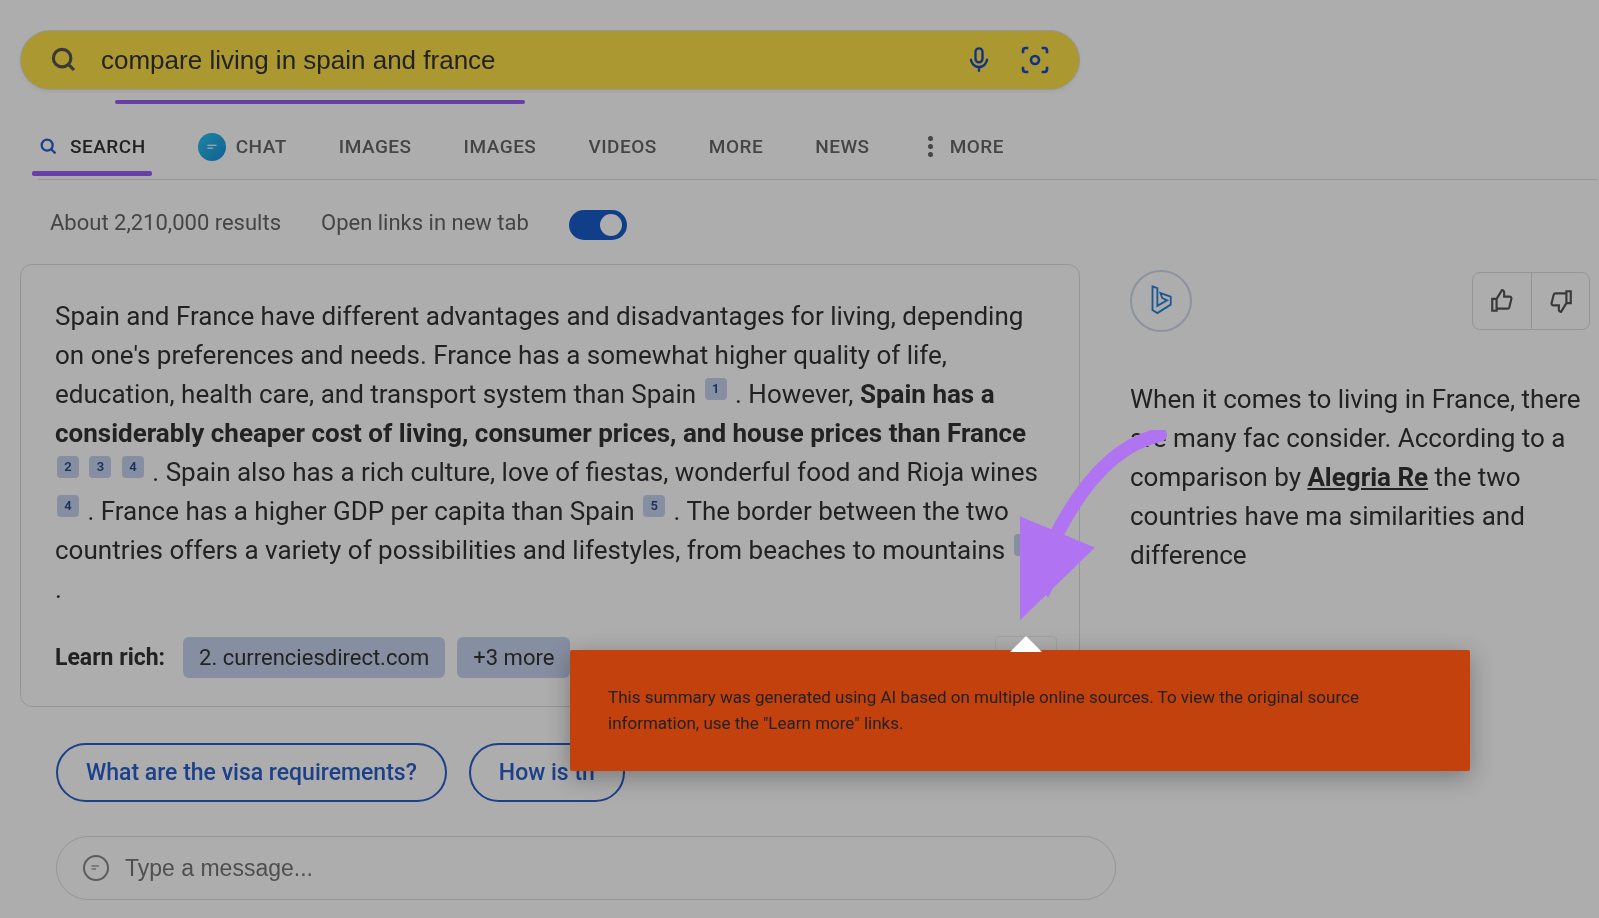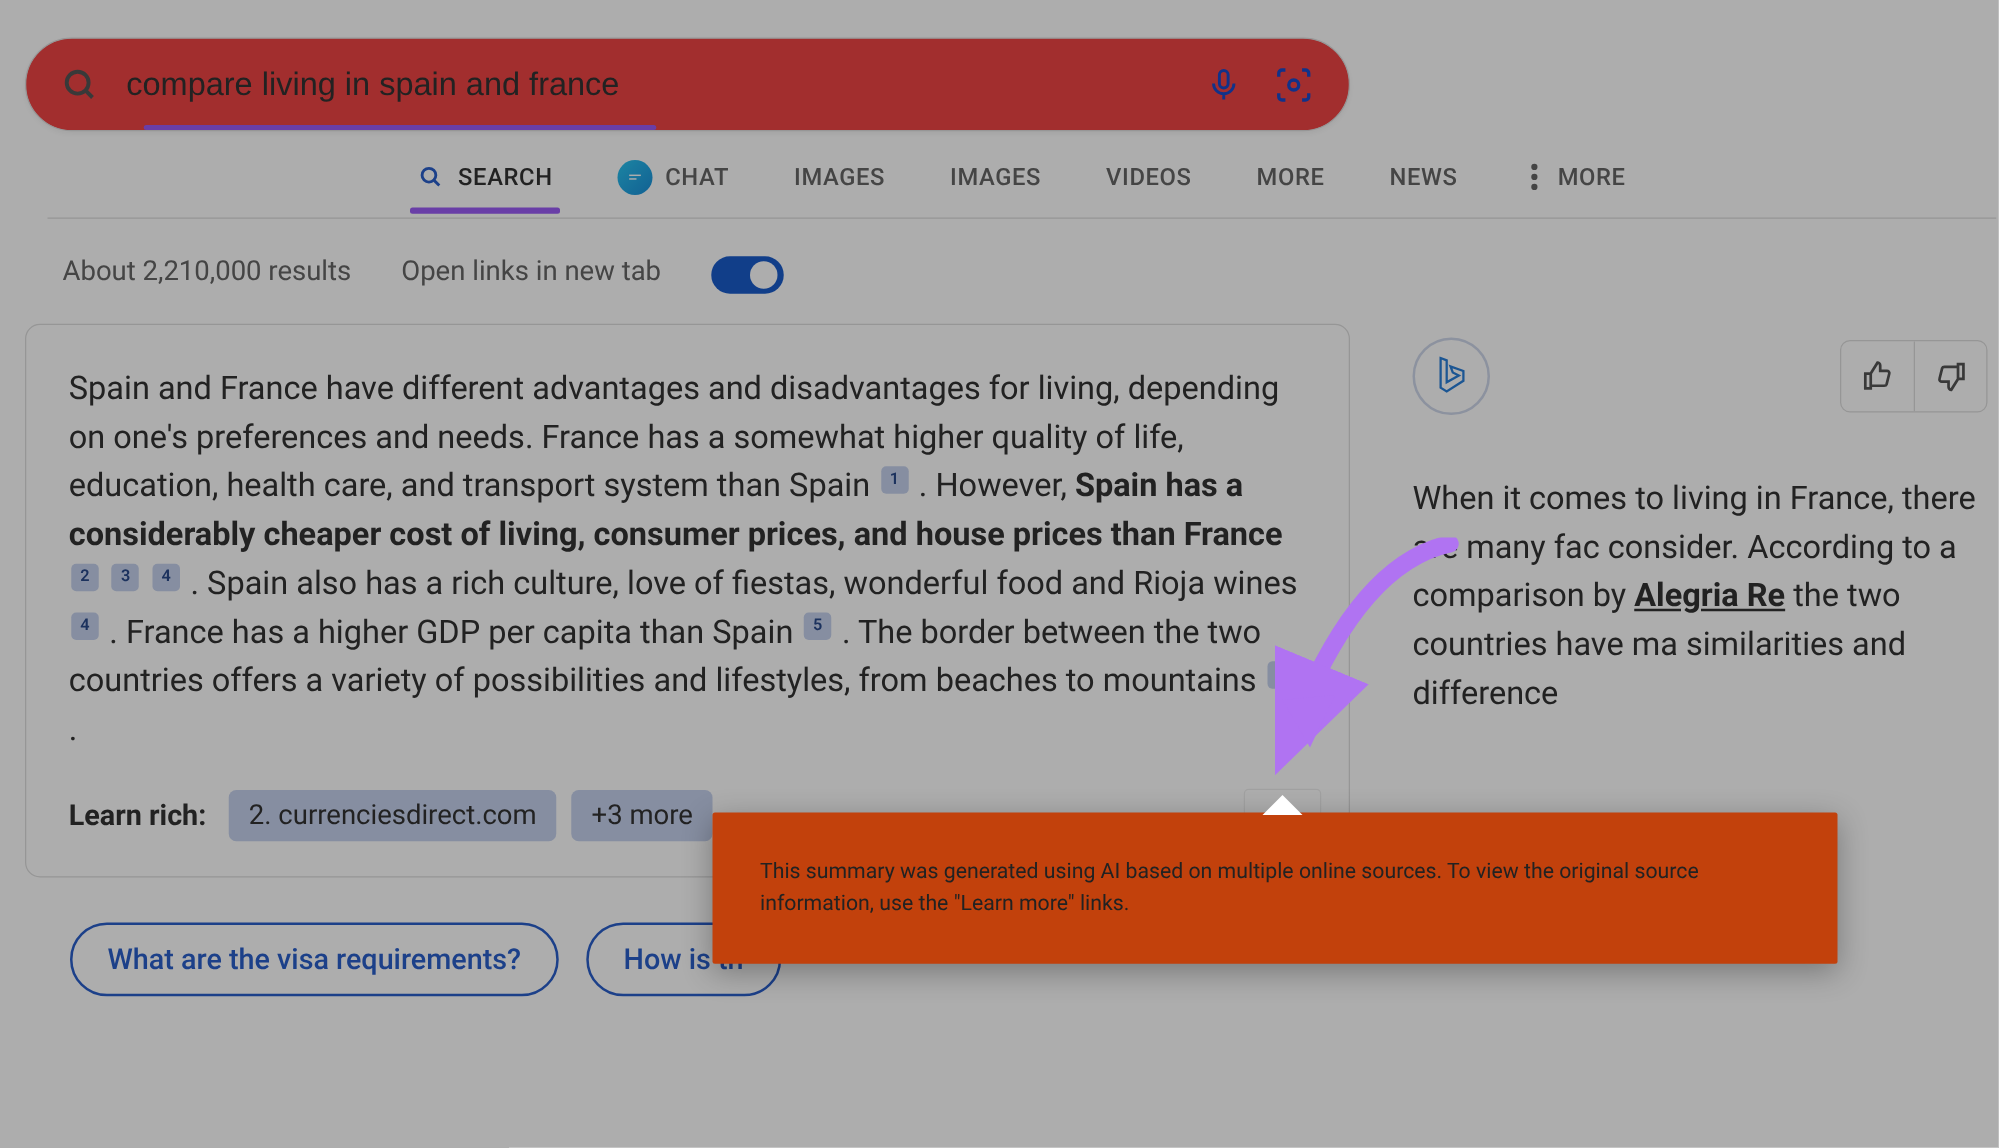--- a/index.html
+++ b/index.html
@@ -24,25 +24,25 @@
 .page {
   position: relative;
   padding: 30px 20px 0 20px;
 }
 
 
 .search-bar {
   display: flex;
   align-items: center;
   width: 1060px;
-  height: 75px;
+  height: 60px;
   border: 1px solid #ddd;
   border-radius: 38px;
   padding: 0 28px;
-  background: #ef4444;
+  background: #fde047;
   box-shadow: 0 2px 4px rgba(0,0,0,0.05);
 }
 .search-bar .search-icon {
   width: 30px; height: 30px; color: #555;
 }
 .search-input {
   flex: 1;
   border: none;
   outline: none;
   font-size: 26px;
@@ -64,27 +64,26 @@
   gap: 26px;
   align-items: center;
 }
 .search-right-icons svg { color: #1a4acb; }
 
 
 .nav-tabs {
   display: flex;
   align-items: center;
   gap: 52px;
-  margin-top: 28px;
+  margin-top: 48px;
   margin-left: 18px;
   height: 42px;
   border-bottom: 1px solid #ddd;
   width: 100%;
   padding-bottom: 10px;
-  justify-content: center;
 }
 .nav-tabs .tab {
   display: flex;
   align-items: center;
   gap: 10px;
   font-size: 19px;
   font-weight: 500;
   color: #666;
   letter-spacing: 0.5px;
   cursor: pointer;
@@ -437,20 +436,29 @@
     <div class="info-badge">
       <div class="info-badge-circle">i</div>
     </div>
   </div>
 
   <div class="chips-row">
     <div class="chip">What are the visa requirements?</div>
     <div class="chip">How is th</div>
   </div>
 
+  <div class="chat-input-box">
+    <div class="chat-input-icon">
+      <svg viewBox="0 0 24 24" fill="none" stroke="currentColor" stroke-width="2.5">
+          <line x1="3" y1="8" x2="18" y2="8"></line>
+          <line x1="3" y1="14" x2="12" y2="14"></line>
+        </svg>
+    </div>
+    <input placeholder="Type a message..." style="">
+  </div>
 
   <div class="right-panel">
     <div class="right-panel-header">
       <div class="bing-logo">
         <svg viewBox="0 0 24 28">
           <path d="M5 2 L9 3.5 L9 18 L17 13.5 L13 11.5 L11.5 7.5 L20 10.5 L20 17 L9 24 L5 21.5 Z" fill="none" stroke="#2a7fd9" stroke-width="1.5"></path>
         </svg>
       </div>
       <div class="feedback-box">
         <div class="feedback-btn">

